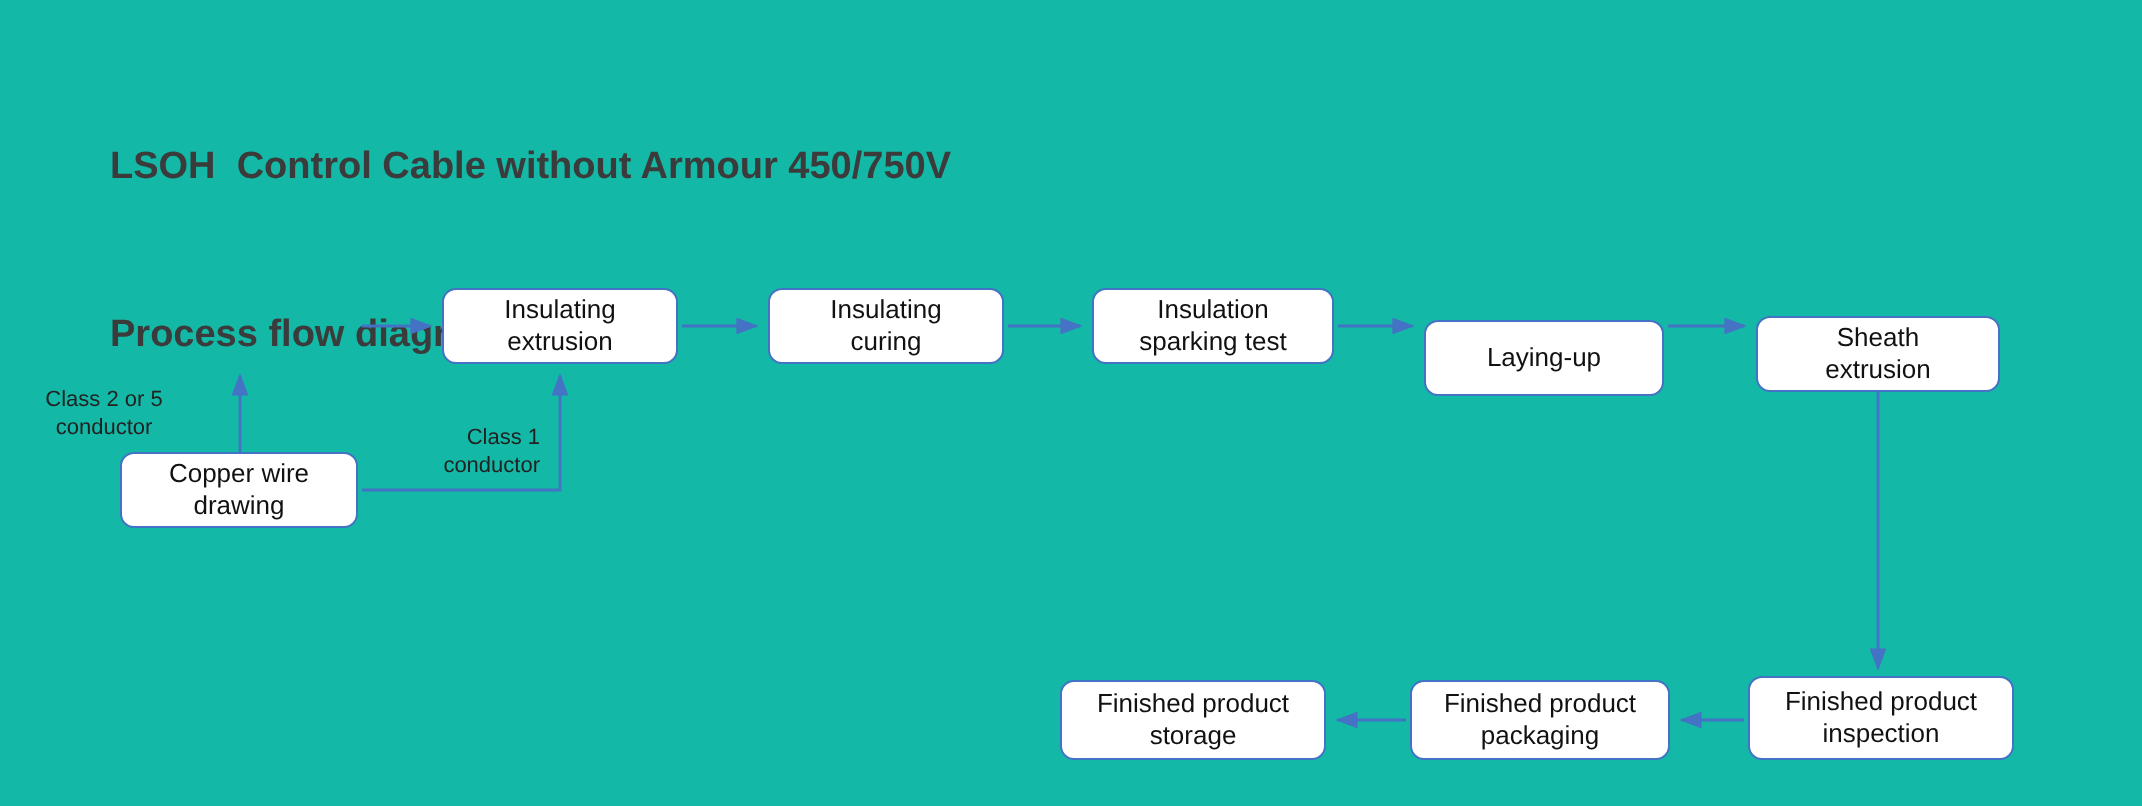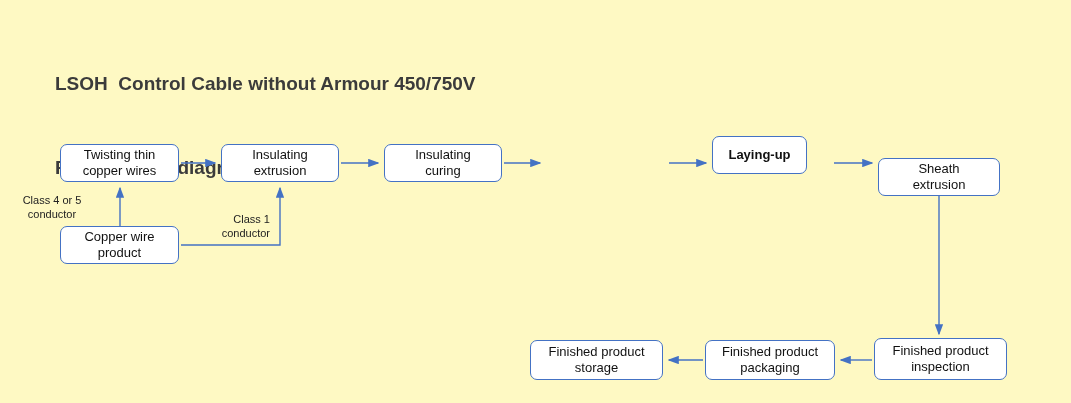--- a/index.html
+++ b/index.html
@@ -5,21 +5,21 @@
   html, body {
     margin: 0;
     padding: 0;
     background: #ffffff;
     font-family: "Liberation Sans", sans-serif;
   }
   #canvas {
     position: relative;
     width: 1071px;
     height: 403px;
-    background: #fef9c3;
+    background: #14b8a6;
     overflow: hidden;
   }
   .page-title {
     position: absolute;
     left: 55px;
     top: 14px;
     color: #3b3b3b;
     font-weight: bold;
     font-size: 19px;
     line-height: 28px;
@@ -77,46 +77,46 @@
     <line x1="504" y1="163" x2="540" y2="163" stroke="#4472C4" stroke-width="1.4" marker-end="url(#arrowhead)"></line>
     <line x1="669" y1="163" x2="706" y2="163" stroke="#4472C4" stroke-width="1.4" marker-end="url(#arrowhead)"></line>
     <line x1="834" y1="163" x2="872" y2="163" stroke="#4472C4" stroke-width="1.4" marker-end="url(#arrowhead)"></line>
     <line x1="120" y1="226" x2="120" y2="188" stroke="#4472C4" stroke-width="1.4" marker-end="url(#arrowhead)"></line>
     <polyline points="181,245 280,245 280,188" fill="none" stroke="#4472C4" stroke-width="1.4" marker-end="url(#arrowhead)"></polyline>
     <line x1="939" y1="184" x2="939" y2="334" stroke="#4472C4" stroke-width="1.4" marker-end="url(#arrowhead)"></line>
     <line x1="872" y1="360" x2="841" y2="360" stroke="#4472C4" stroke-width="1.4" marker-end="url(#arrowhead)"></line>
     <line x1="703" y1="360" x2="669" y2="360" stroke="#4472C4" stroke-width="1.4" marker-end="url(#arrowhead)"></line>
   </svg>
 
-  <div class="node" style="left:60px; top:144px; width:119px; height:38px;">Twisting thin
-copper wires</div>
 
   <div class="node" style="left:221px; top:144px; width:118px; height:38px;">Insulating
 extrusion</div>
 
   <div class="node" style="left:384px; top:144px; width:118px; height:38px;">Insulating
 curing</div>
 
+  <div class="node" style="left:546px; top:144px; width:121px; height:38px;">Insulation
+sparking test</div>
 
-  <div class="node" style="left:712px; top:136px; width:95px; height:38px;font-weight:bold;">Laying-up</div>
+  <div class="node" style="left:712px; top:160px; width:120px; height:38px;">Laying-up</div>
 
   <div class="node" style="left:878px; top:144px; width:122px; height:38px;margin-top:14px;">Sheath
 extrusion</div>
 
   <div class="node" style="left:60px; top:226px; width:119px; height:38px;">Copper wire
-product</div>
+drawing</div>
 
   <div class="node" style="left:530px; top:340px; width:133px; height:40px;">Finished product
 storage</div>
 
   <div class="node" style="left:705px; top:340px; width:130px; height:40px;">Finished product
 packaging</div>
 
   <div class="node" style="left:874px; top:338px; width:133px; height:42px;">Finished product
 inspection</div>
 
-  <div class="annotation" style="left:12px; top:193px; width:80px;">Class 4 or 5
+  <div class="annotation" style="left:12px; top:193px; width:80px;">Class 2 or 5
 conductor</div>
 
   <div class="annotation" style="left:196px; top:212px; width:74px;text-align:right;">Class 1
 conductor</div>
 
 </div>
 
 </body></html>

